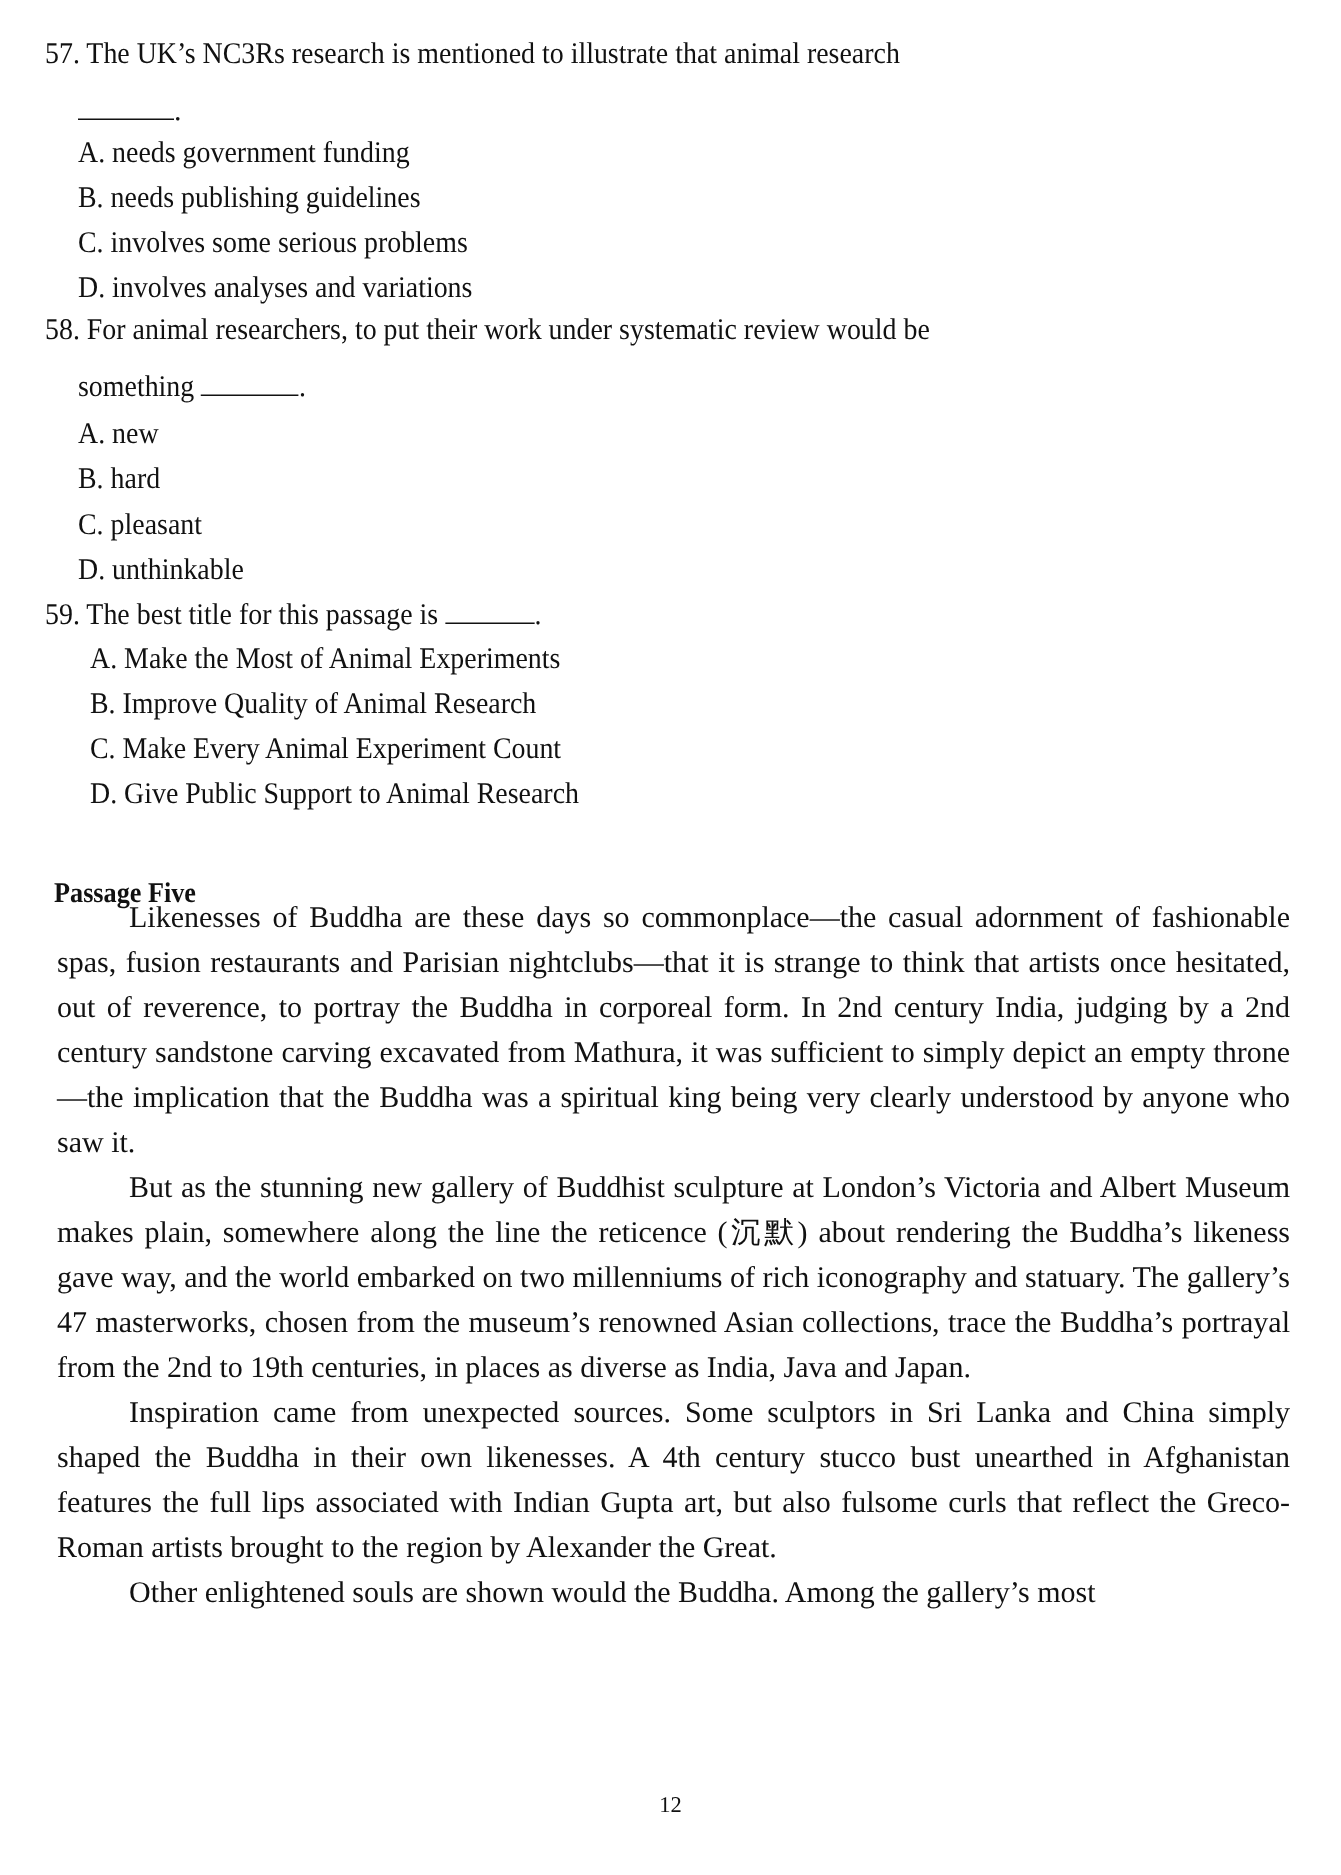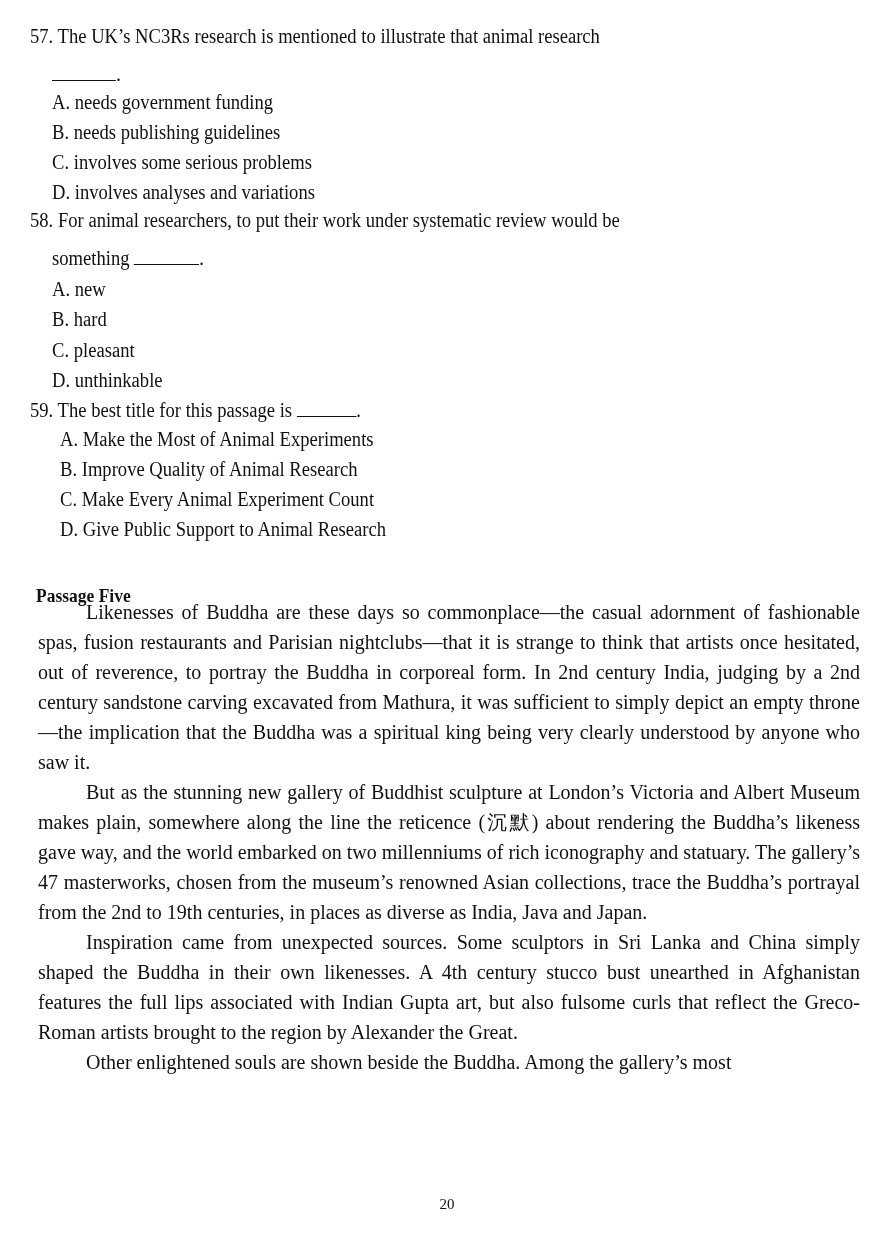--- a/index.html
+++ b/index.html
@@ -135,17 +135,17 @@
   <div class="line opt2" style="top:517px; transform:scaleX(0.93);">
     <span>D.</span> <span>Give Public Support to Animal Research</span>
   </div>
 
   <div class="passage-title">Passage Five</div>
 
   <div class="para" style="top:597px;">
     <p>Likenesses of Buddha are these days so commonplace—the casual adornment of fashionable spas, fusion restaurants and Parisian nightclubs—that it is strange to think that artists once hesitated, out of reverence, to portray the Buddha in corporeal form. In 2nd century India, judging by a 2nd century sandstone carving excavated from Mathura, it was sufficient to simply depict an empty throne—the implication that the Buddha was a spiritual king being very clearly understood by anyone who saw it.</p>
     <p>But as the stunning new gallery of Buddhist sculpture at London’s Victoria and Albert Museum makes plain, somewhere along the line the reticence (沉默) about rendering the Buddha’s likeness gave way, and the world embarked on two millenniums of rich iconography and statuary. The gallery’s 47 masterworks, chosen from the museum’s renowned Asian collections, trace the Buddha’s portrayal from the 2nd to 19th centuries, in places as diverse as India, Java and Japan.</p>
     <p>Inspiration came from unexpected sources. Some sculptors in Sri Lanka and China simply shaped the Buddha in their own likenesses. A 4th century stucco bust unearthed in Afghanistan features the full lips associated with Indian Gupta art, but also fulsome curls that reflect the Greco-Roman artists brought to the region by Alexander the Great.</p>
-    <p>Other enlightened souls are shown beside the Buddha. Among the gallery’s most</p>
+    <p>Other enlightened souls are shown would the Buddha. Among the gallery’s most</p>
   </div>
 
-  <div class="page-number">20</div>
+  <div class="page-number">12</div>
 </div>
 
 </body></html>

